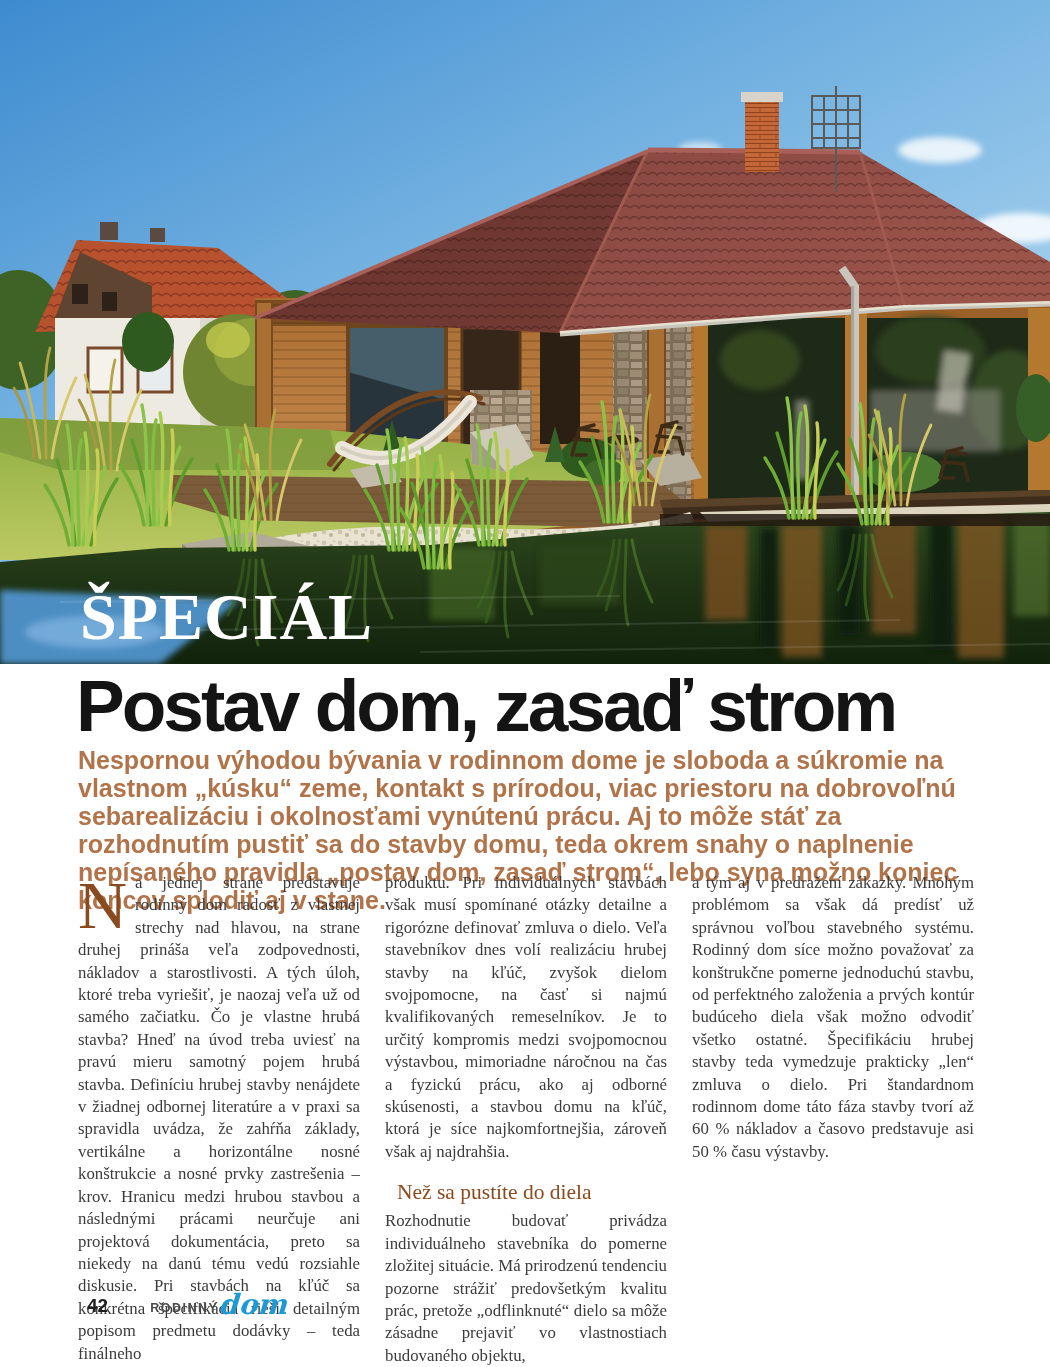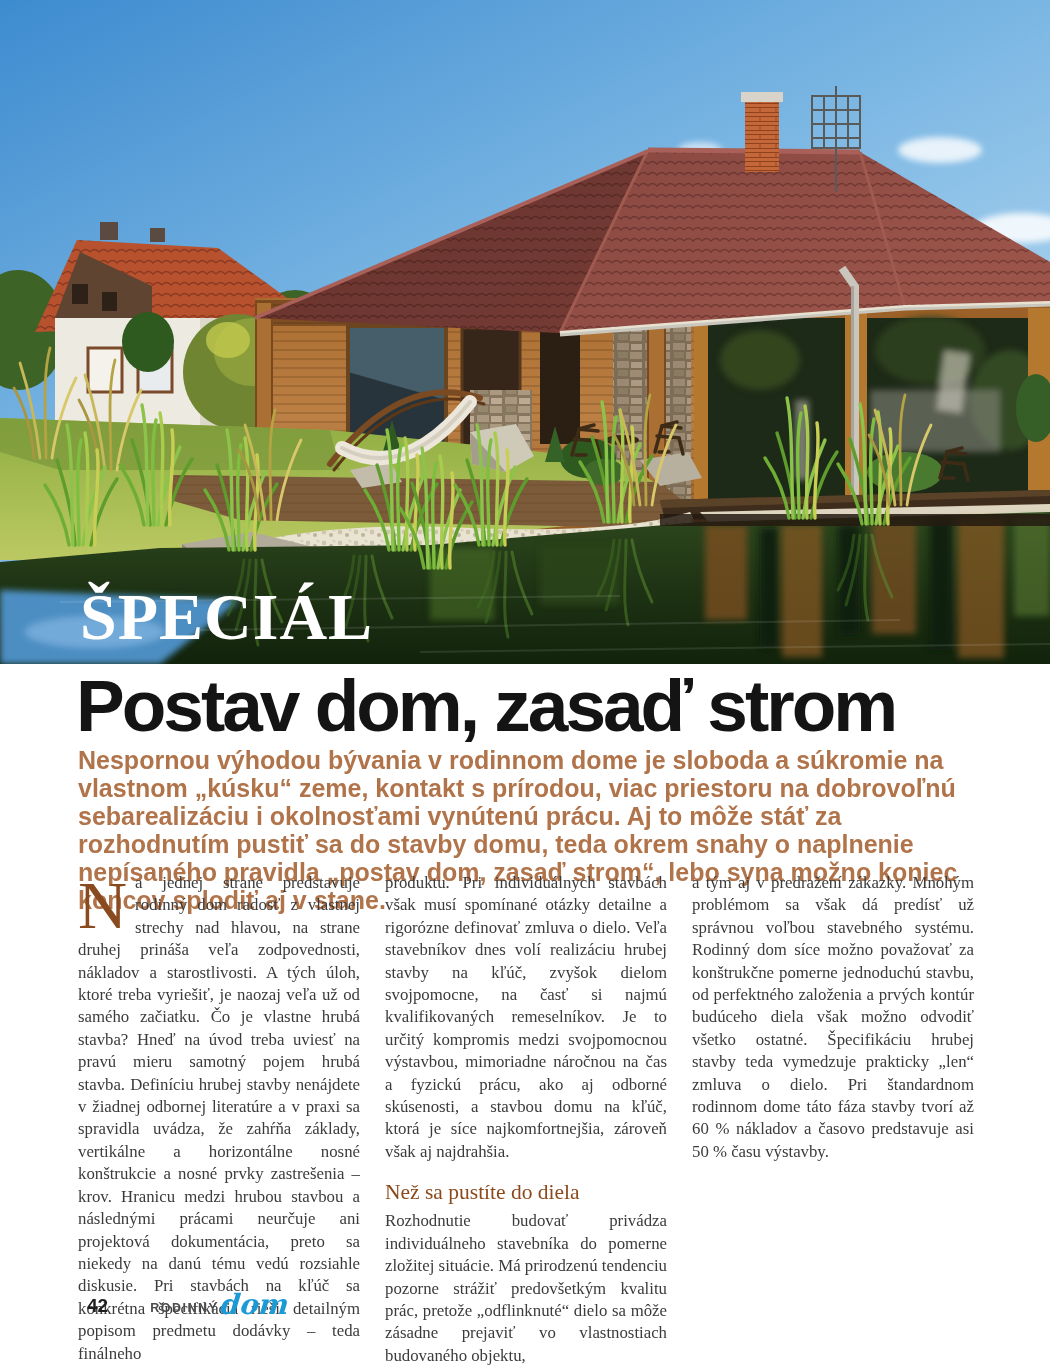--- a/index.html
+++ b/index.html
@@ -30,21 +30,21 @@
     display:flex;gap:25px;
   }
   .col{width:282px;font-size:16.8px;line-height:22.4px;color:#3b3b3b;text-align:justify;}
   .col p{margin:0;}
   .dropcap{
     float:left;font-size:68px;line-height:56px;color:#8a4a1f;
     margin:5px 8px 0 0;font-family:"Liberation Serif", serif;
   }
   .subhead{
     font-family:"Liberation Serif", serif;font-size:21.5px;line-height:26px;
-    color:#8c4a1c;margin:16px 0 5px 0;text-align:left;font-weight:normal;
+    color:#8c4a1c;margin:16px 0 5px 12px;text-align:left;font-weight:normal;
   }
   .footer{position:absolute;left:78px;top:1293px;display:flex;align-items:flex-end;}
   .page-num{
     font-family:"Liberation Sans", sans-serif;font-weight:bold;
     font-size:19px;color:#1e1e1e;margin-right:42px;line-height:22px;margin-left:9px;
   }
   .logo{display:flex;align-items:flex-end;}
   .logo-rodinny{
     font-family:"Liberation Sans", sans-serif;font-weight:bold;
     font-size:12.5px;letter-spacing:1.5px;color:#4b4b4b;line-height:18px;

